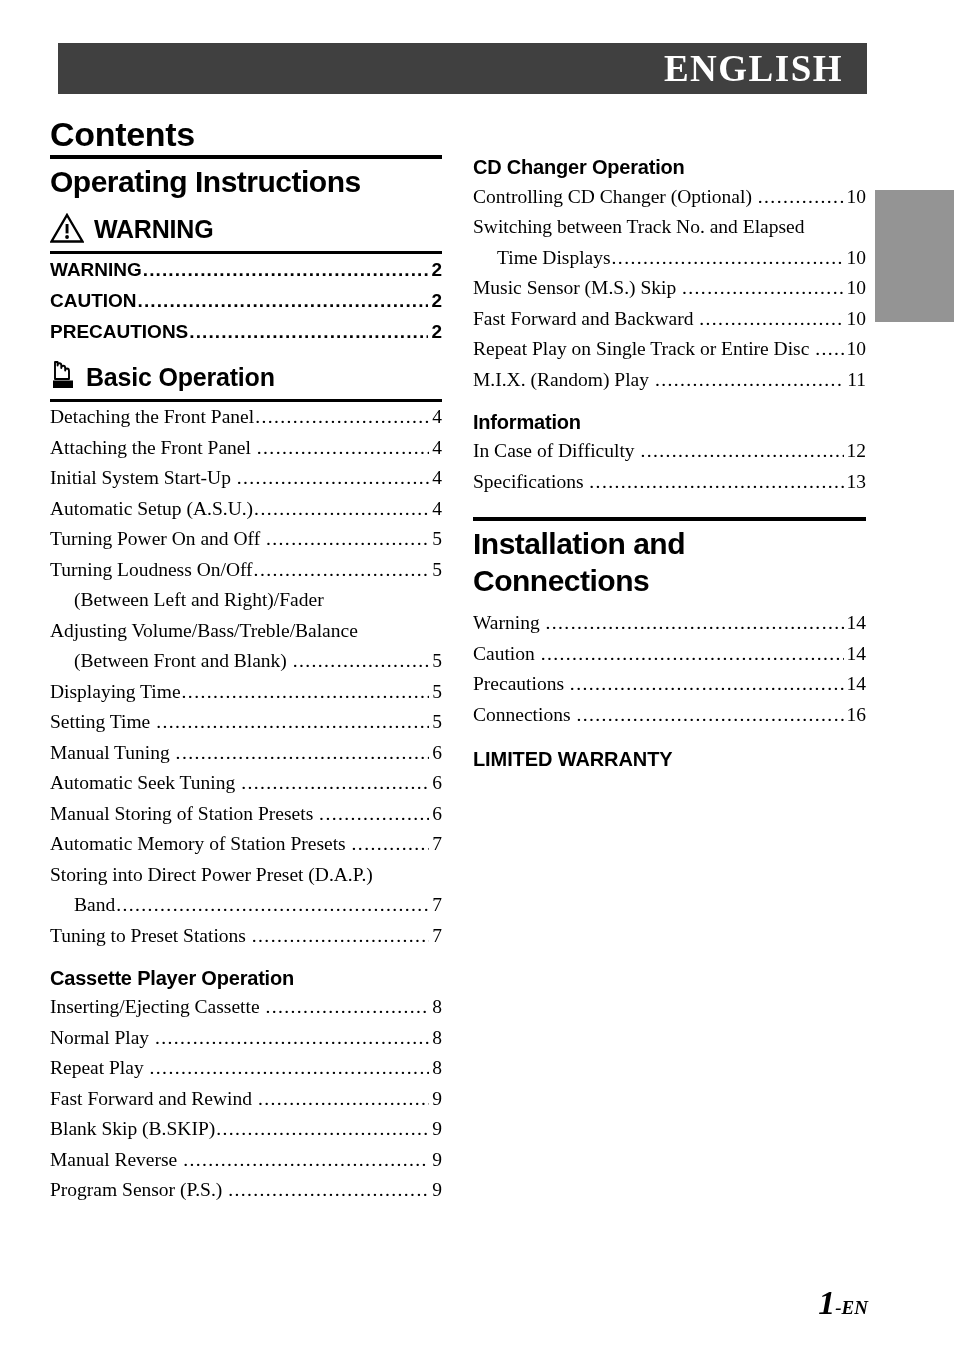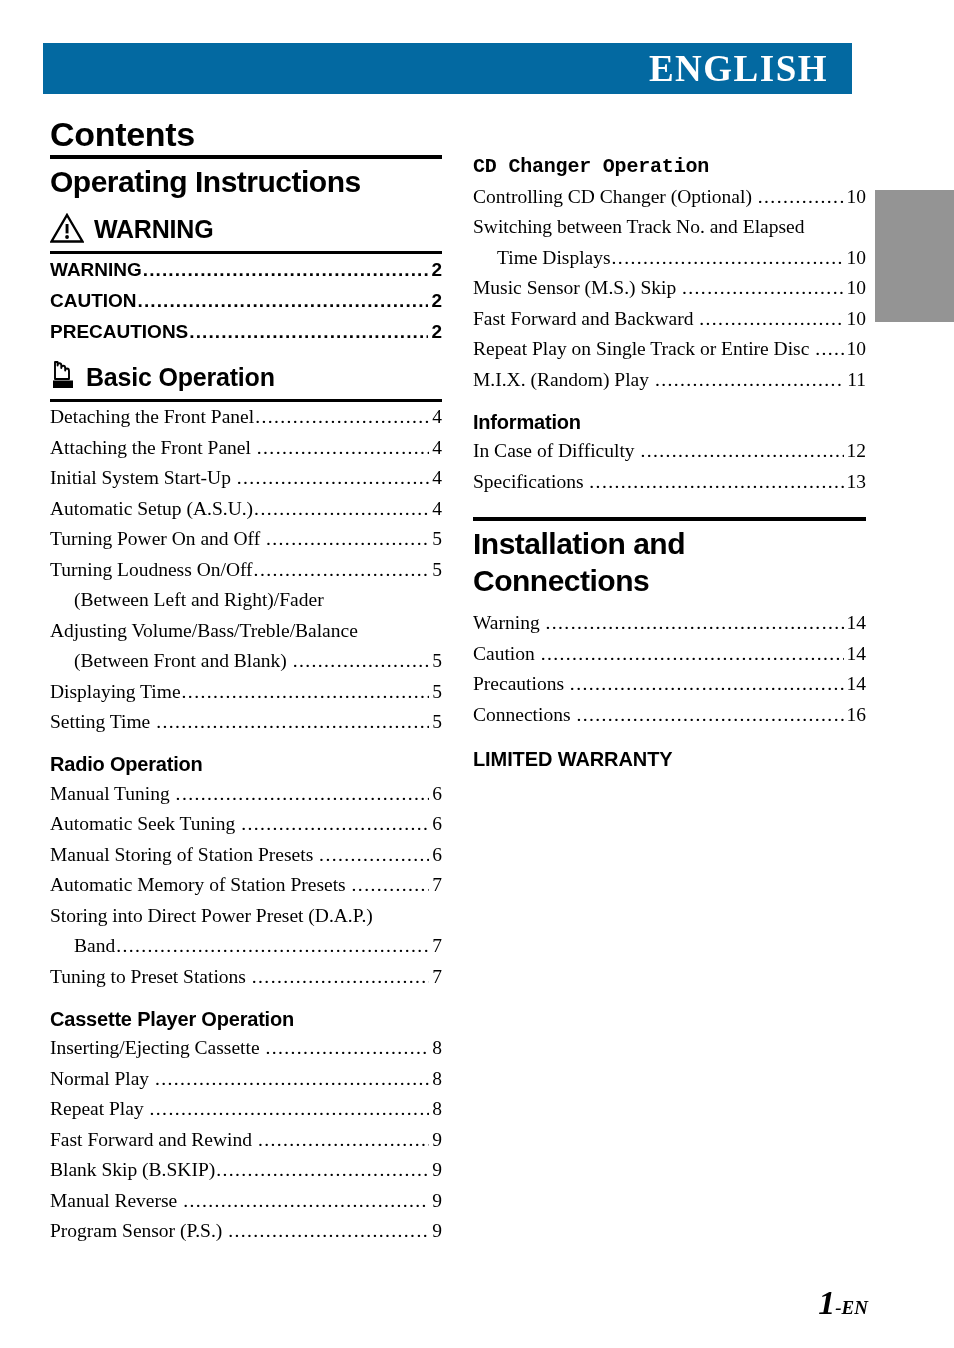--- a/index.html
+++ b/index.html
@@ -12,25 +12,25 @@
     height: 1348px;
     position: relative;
     font-family: "Liberation Serif", serif;
     color: #000000;
     overflow: hidden;
   }
 
   
   .lang-band {
     position: absolute;
-    left: 43px;
+    left: 58px;
     top: 43px;
     width: 809px;
     height: 51px;
-    background: #0369a1;
+    background: #404040;
   }
   .lang-band .lang-text {
     position: absolute;
     right: 24px;
     top: 50%;
     transform: translateY(-52%);
     color: #ffffff;
     font-family: "Liberation Serif", serif;
     font-size: 37px;
     font-weight: 700;
@@ -284,21 +284,20 @@
       <span class="toc-dots"></span>
       <span class="toc-page">5</span>
     </li>
     <li class="toc-row">
       <span class="toc-text">Setting Time </span>
       <span class="toc-dots"></span>
       <span class="toc-page">5</span>
     </li>
   </ul>
 
-  <div class="sub-head">Radio Operation</div>
   <ul class="toc-list">
     <li class="toc-row">
       <span class="toc-text">Manual Tuning </span>
       <span class="toc-dots"></span>
       <span class="toc-page">6</span>
     </li>
     <li class="toc-row">
       <span class="toc-text">Automatic Seek Tuning </span>
       <span class="toc-dots"></span>
       <span class="toc-page">6</span>
@@ -365,21 +364,21 @@
       <span class="toc-text">Program Sensor (P.S.) </span>
       <span class="toc-dots"></span>
       <span class="toc-page">9</span>
     </li>
   </ul>
 
 </div>
 
 <div class="col col-right">
 
-  <div class="sub-head tight" style="margin-top:0;font-family:Liberation Mono, monospace;">CD Changer Operation</div>
+  <div class="sub-head tight" style="margin-top:0;">CD Changer Operation</div>
   <ul class="toc-list">
     <li class="toc-row">
       <span class="toc-text">Controlling CD Changer (Optional) </span>
       <span class="toc-dots"></span>
       <span class="toc-page">10</span>
     </li>
     <li class="toc-row nodots">
       <span class="toc-text">Switching between Track No. and Elapsed</span>
 
     </li>

